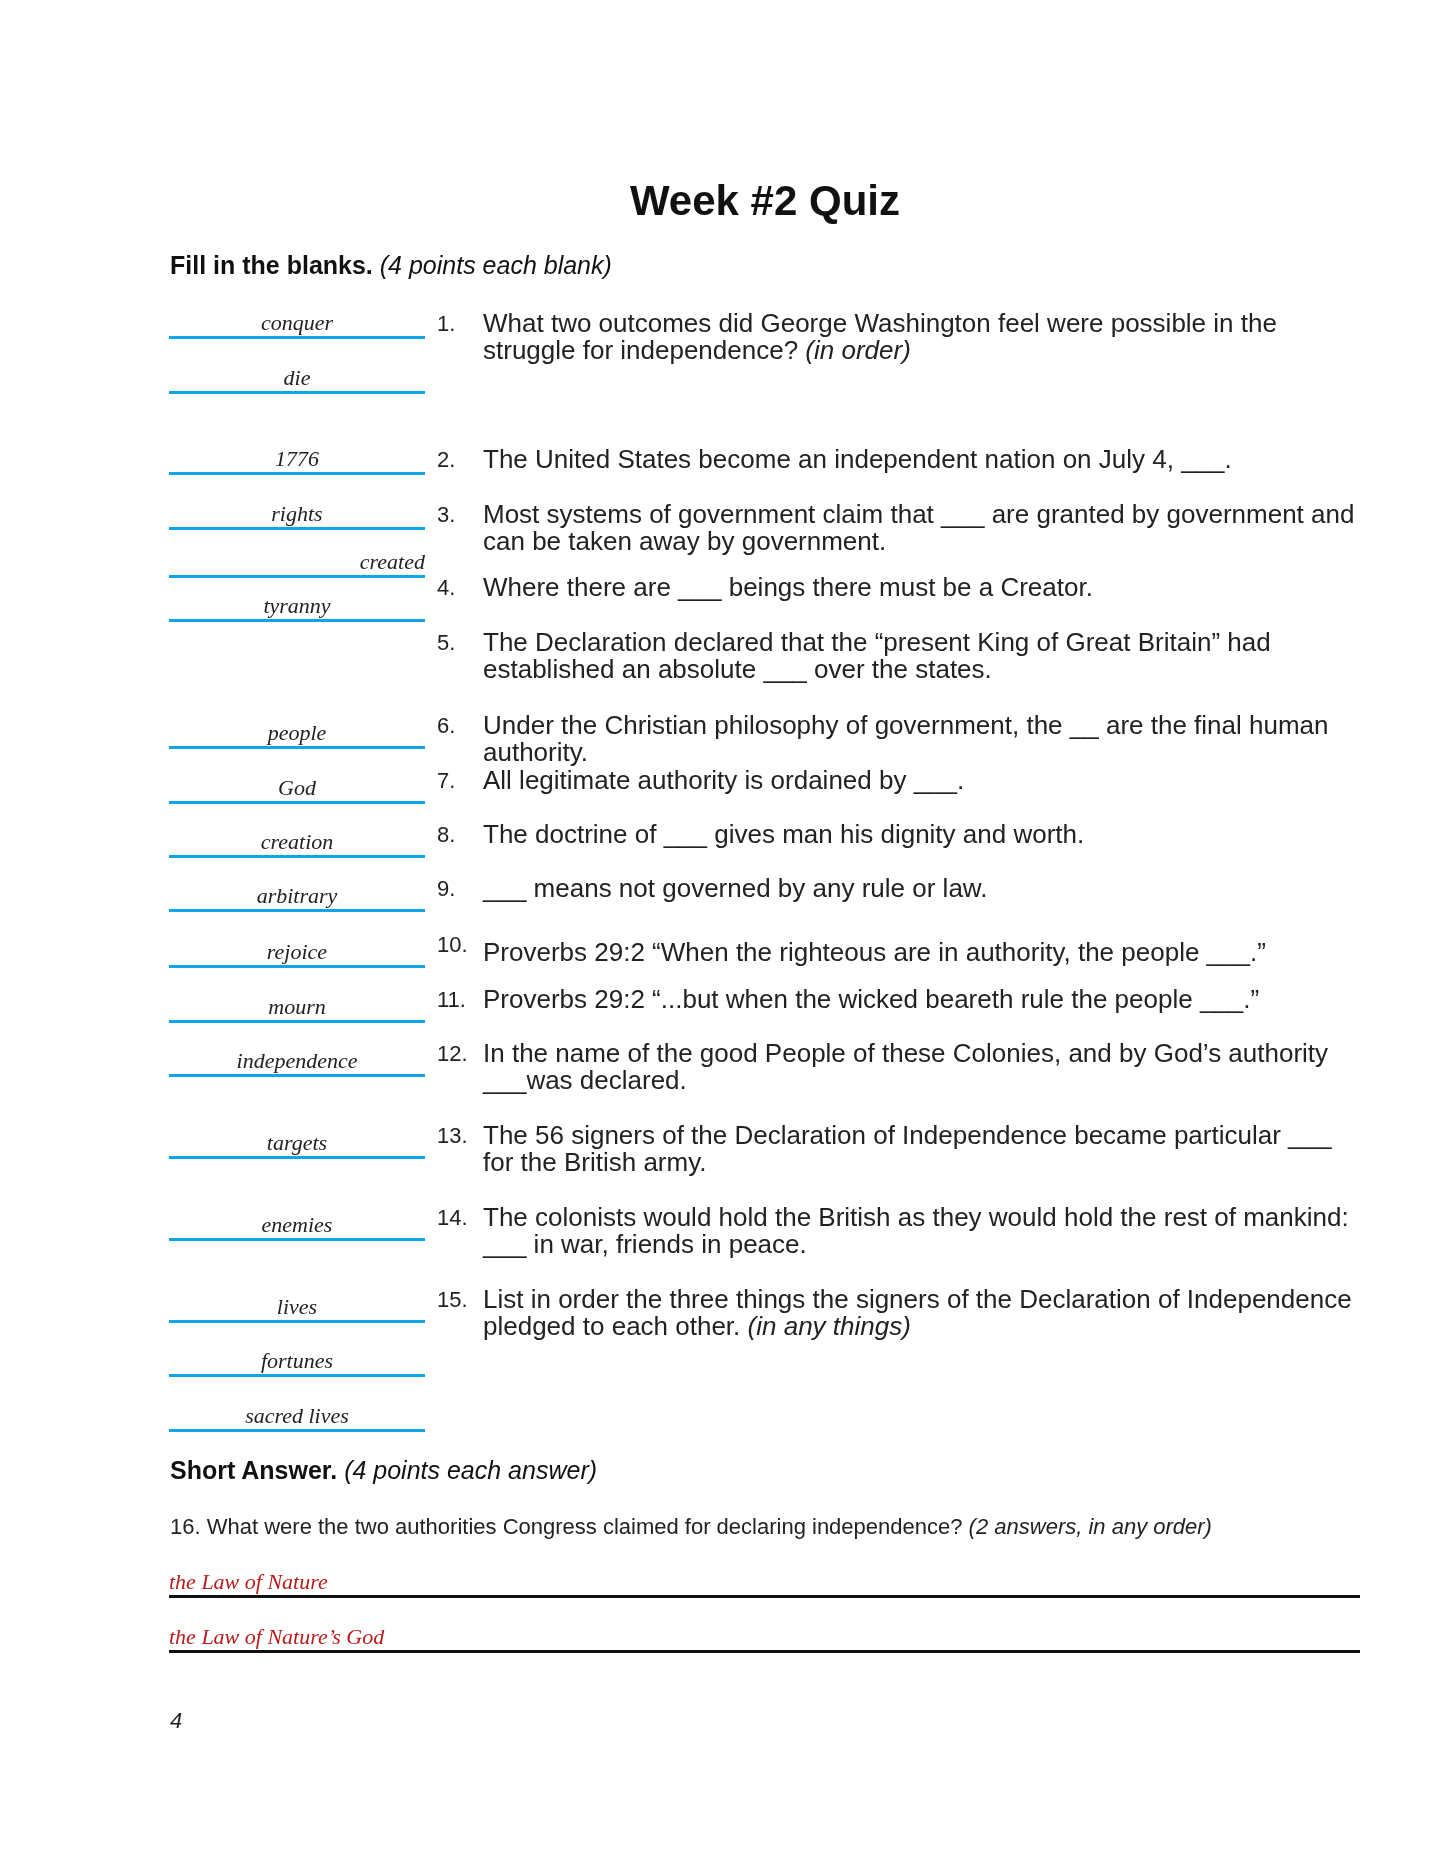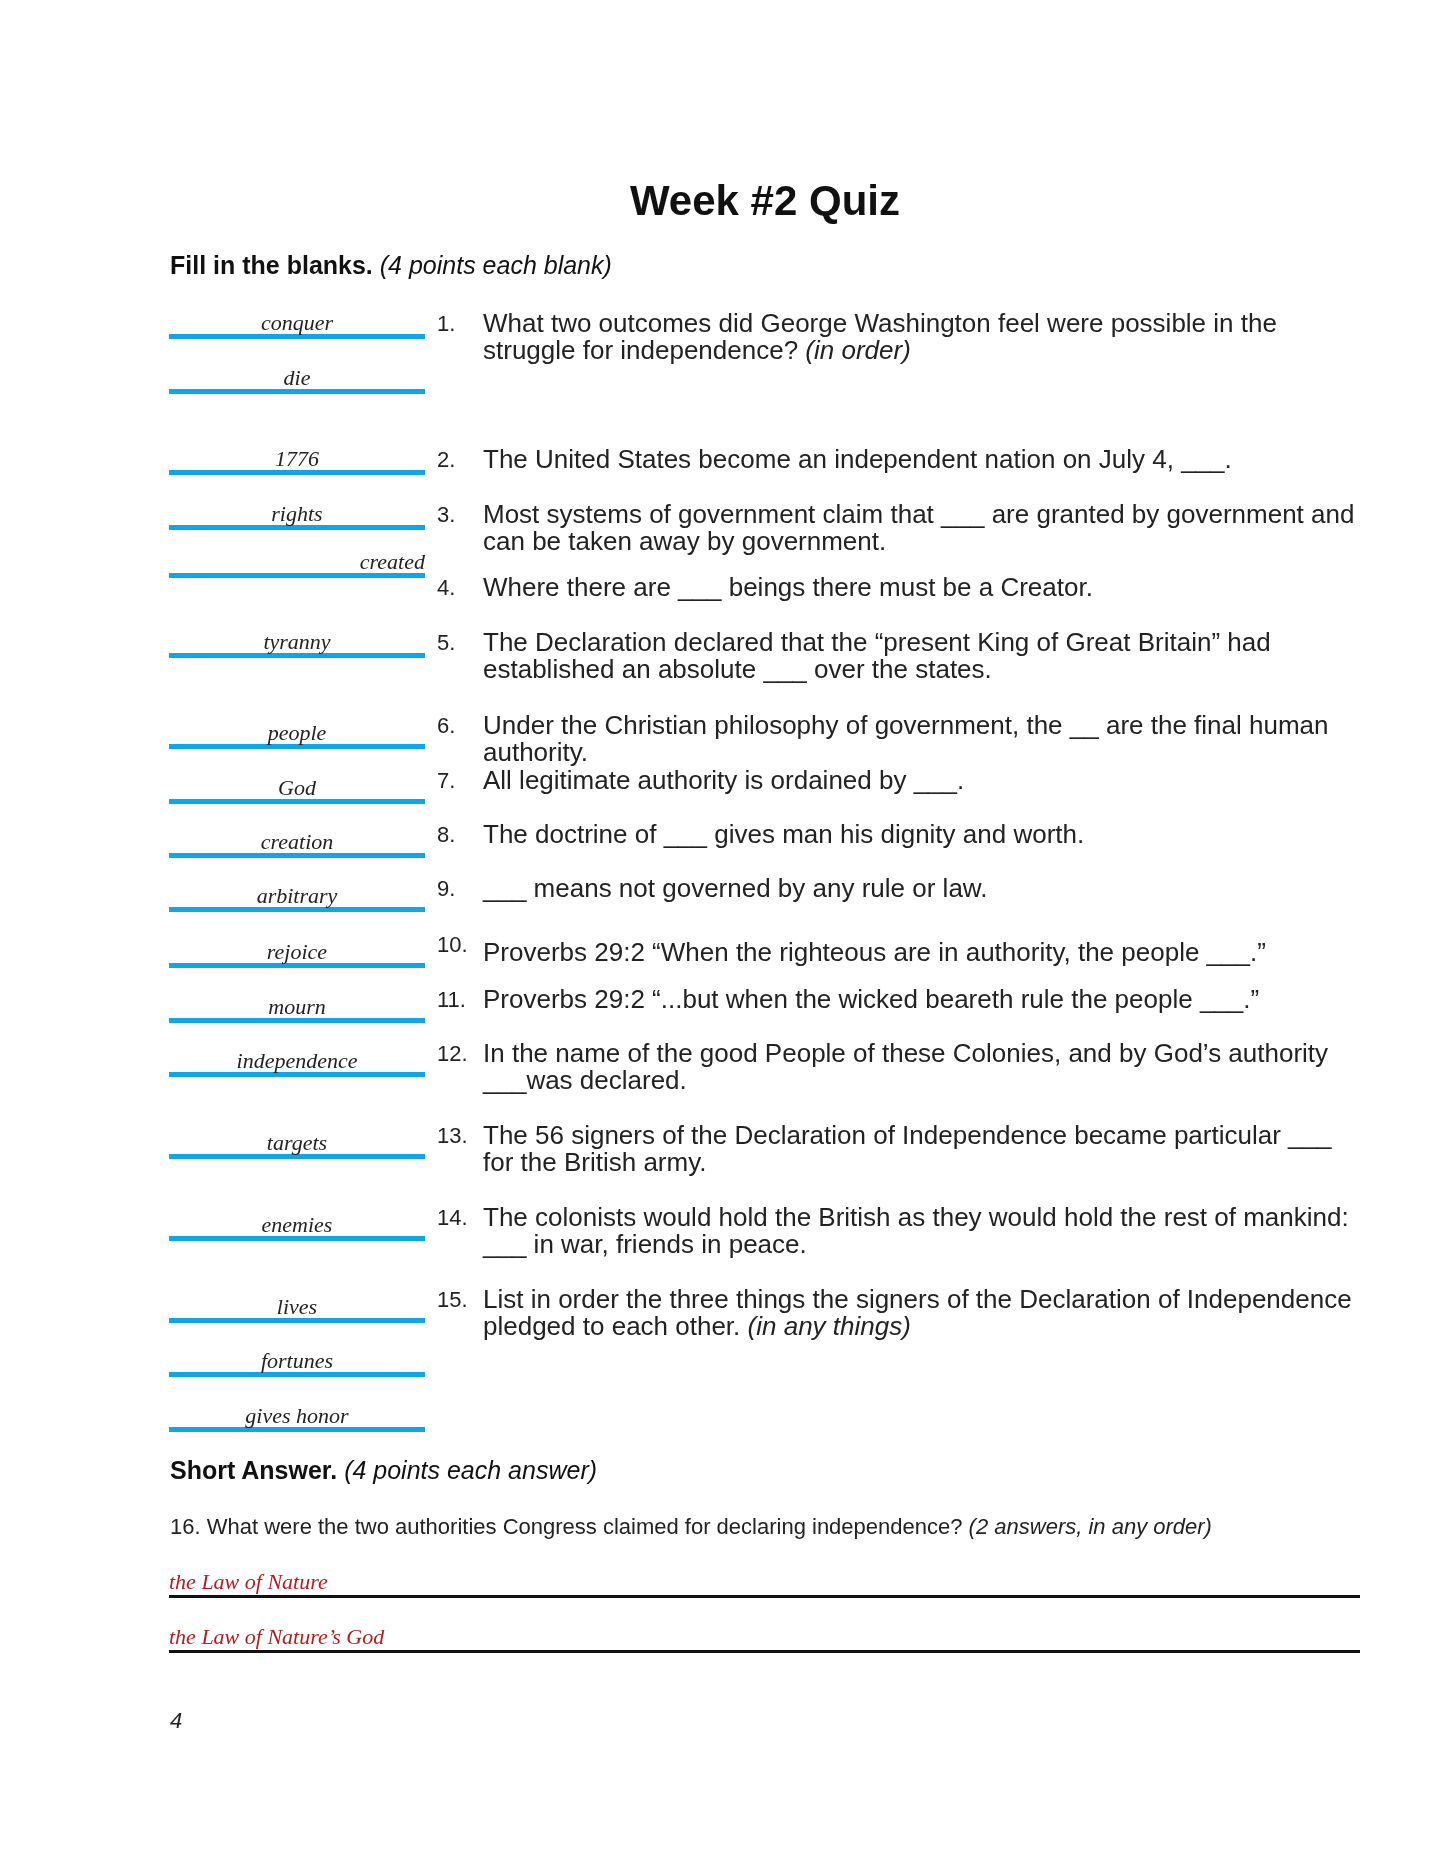--- a/index.html
+++ b/index.html
@@ -11,21 +11,21 @@
     font-size: 42px; line-height: 50px; color: #111;
   }
   .section-heading {
     left: 170px; font-family: "Liberation Sans", sans-serif; font-size: 25px; line-height: 30px; color: #111;
     white-space: nowrap;
   }
   .section-heading .bold { font-weight: bold; }
   .section-heading .note { font-style: italic; }
   .blank {
     left: 169px; width: 256px; height: 30px;
-    border-bottom: 5px solid #0ea5e9; box-sizing: border-box;
+    border-bottom: 3px solid #0ea5e9; box-sizing: border-box;
     text-align: center;
     font-family: "Liberation Serif", serif; font-style: italic; font-size: 22px; line-height: 27px;
     color: #222;
   }
   .qnum {
     left: 437px; width: 44px;
     font-family: "Liberation Sans", sans-serif; font-size: 22px; line-height: 27px; color: #222;
   }
   .qtext {
     left: 483px; width: 880px;
@@ -54,33 +54,33 @@
 <div class="abs section-heading" style="top:250px;">
   <span class="bold">Fill in the blanks.</span>
   <span class="note">(4 points each blank)</span>
 </div>
 
 <div class="abs blank" style="top:309px;">conquer</div>
 <div class="abs blank" style="top:364px;">die</div>
 <div class="abs blank" style="top:445px;">1776</div>
 <div class="abs blank" style="top:500px;">rights</div>
 <div class="abs blank" style="top:548px;text-align:right;">created</div>
-<div class="abs blank" style="top:628px;">tyranny</div>
+<div class="abs blank" style="top:592px;">tyranny</div>
 <div class="abs blank" style="top:719px;">people</div>
 <div class="abs blank" style="top:774px;">God</div>
 <div class="abs blank" style="top:828px;">creation</div>
 <div class="abs blank" style="top:882px;">arbitrary</div>
 <div class="abs blank" style="top:938px;">rejoice</div>
 <div class="abs blank" style="top:993px;">mourn</div>
 <div class="abs blank" style="top:1047px;">independence</div>
 <div class="abs blank" style="top:1129px;">targets</div>
 <div class="abs blank" style="top:1211px;">enemies</div>
 <div class="abs blank" style="top:1293px;">lives</div>
 <div class="abs blank" style="top:1347px;">fortunes</div>
-<div class="abs blank" style="top:1402px;">gives honor</div>
+<div class="abs blank" style="top:1402px;">sacred lives</div>
 
 <div class="abs qnum" style="top:310px;">1.</div>
 <div class="abs qtext" style="top:310px;"><span>What two outcomes did George Washington feel were possible in the struggle for independence?</span> <span class="hint">(in order)</span></div>
 
 <div class="abs qnum" style="top:446px;">2.</div>
 <div class="abs qtext" style="top:446px;">The United States become an independent nation on July 4, ___.</div>
 
 <div class="abs qnum" style="top:501px;">3.</div>
 <div class="abs qtext" style="top:501px;">Most systems of government claim that ___ are granted by government and can be taken away by government.</div>
 

